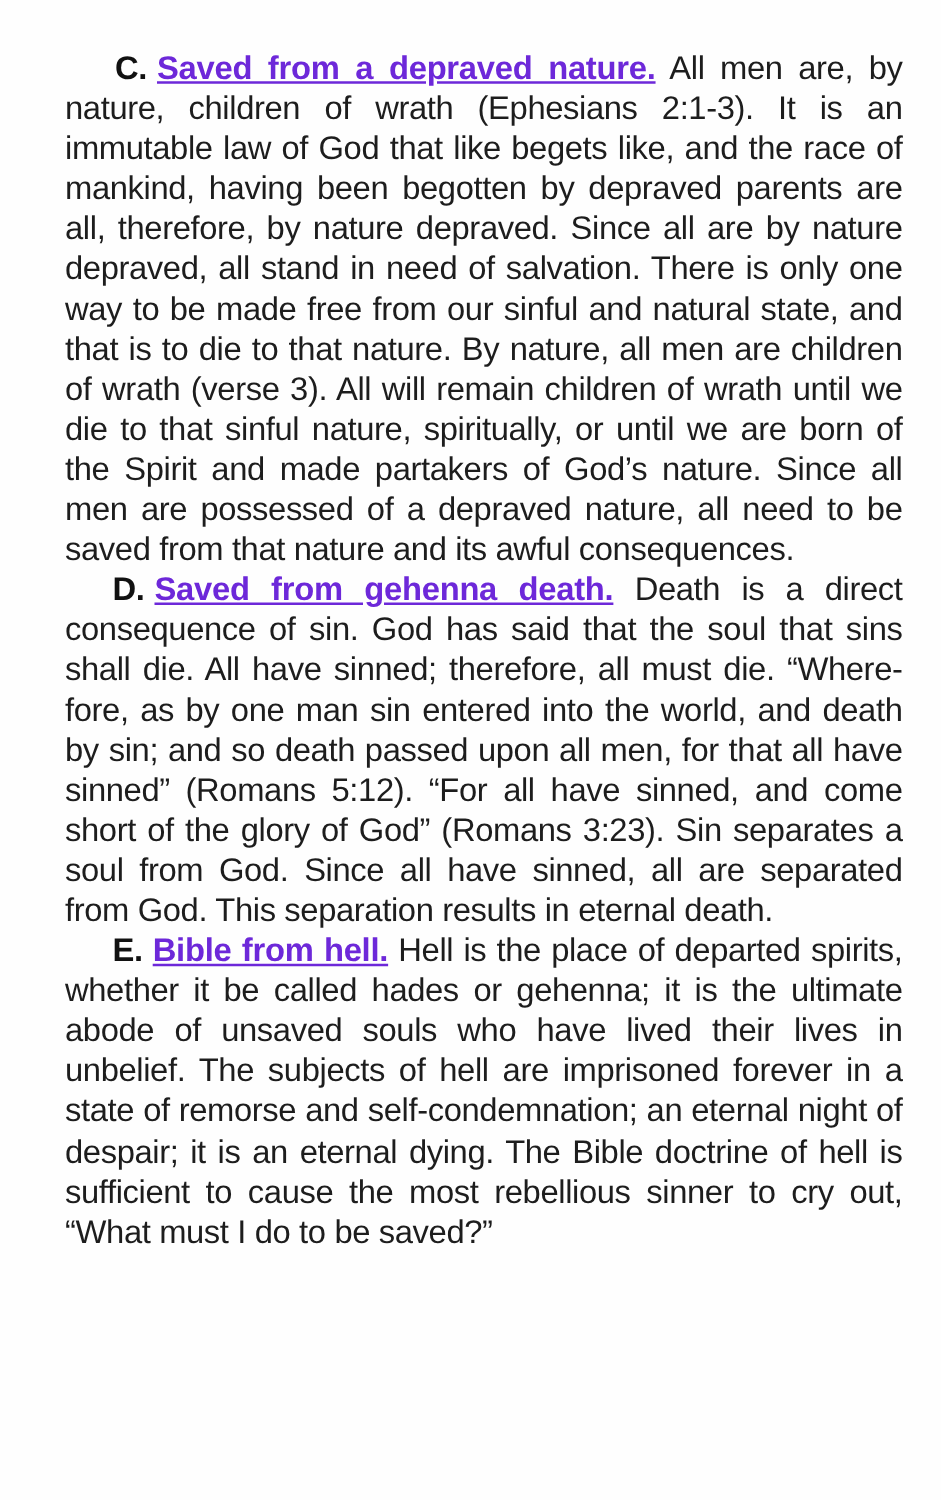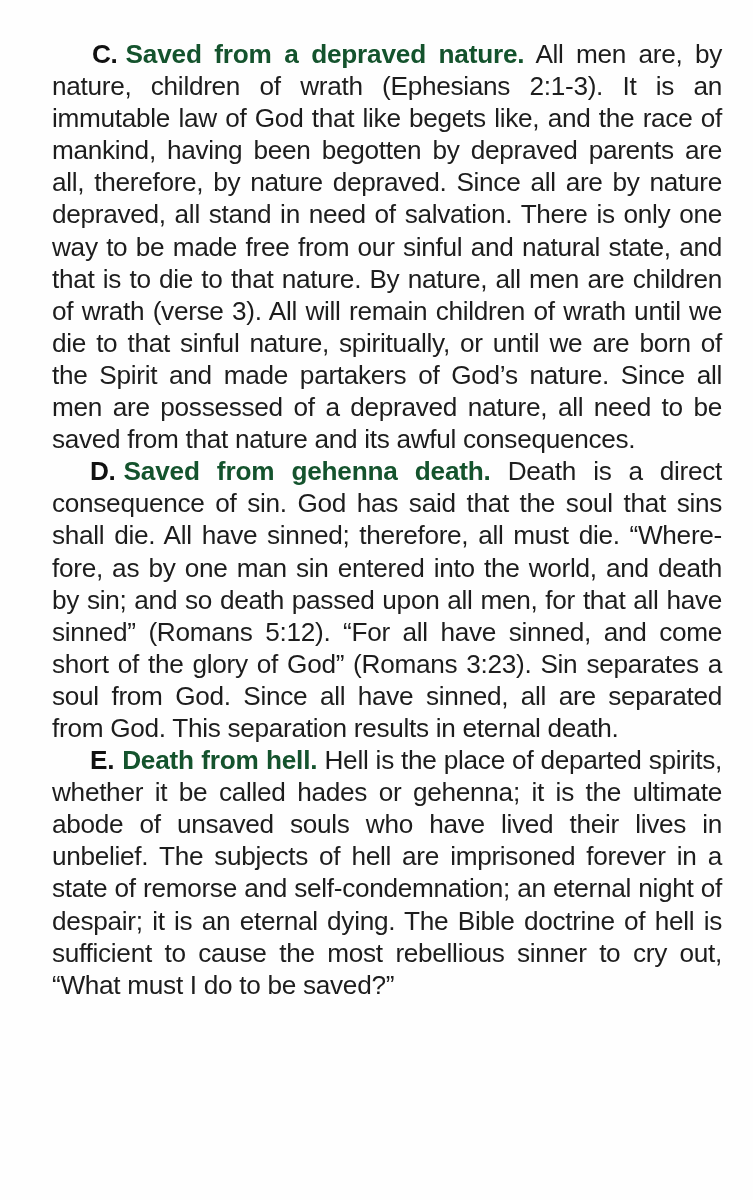--- a/index.html
+++ b/index.html
@@ -30,22 +30,23 @@
       padding: 0;
       text-align: justify;
       text-indent: 38px;
       hyphens: manual;
     }
     .para.first {
       text-indent: 40px;
     }
     .heading {
       font-weight: bold;
-      color: #14532d;
+      color: #6d28d9;
       letter-spacing: -0.2px;
+      text-decoration: underline;
     }
     .letter {
       font-weight: bold;
       color: #111111;
       margin-right: 8px;
     }
   </style>
 </head>
 <body>
 
@@ -55,17 +56,17 @@
     <span class="letter">C.</span><span class="heading">Saved from a depraved nature.</span>
     <span>All men are, by nature, children of wrath (Ephesians 2:1-3). It is an immutable law of God that like begets like, and the race of mankind, having been begotten by depraved parents are all, therefore, by nature depraved. Since all are by nature depraved, all stand in need of salvation. There is only one way to be made free from our sinful and natural state, and that is to die to that nature. By nature, all men are children of wrath (verse 3). All will remain children of wrath until we die to that sinful nature, spiritually, or until we are born of the Spirit and made partakers of God’s nature. Since all men are possessed of a depraved nature, all need to be saved from that nature and its awful consequences.</span>
   </p>
 
   <p class="para">
     <span class="letter">D.</span><span class="heading">Saved from gehenna death.</span>
     <span>Death is a direct consequence of sin. God has said that the soul that sins shall die. All have sinned; therefore, all must die. “Where-fore, as by one man sin entered into the world, and death by sin; and so death passed upon all men, for that all have sinned” (Romans 5:12). “For all have sinned, and come short of the glory of God” (Romans 3:23). Sin separates a soul from God. Since all have sinned, all are separated from God. This separation results in eternal death.</span>
   </p>
 
   <p class="para">
-    <span class="letter">E.</span><span class="heading">Death from hell.</span>
+    <span class="letter">E.</span><span class="heading">Bible from hell.</span>
     <span>Hell is the place of departed spirits, whether it be called hades or gehenna; it is the ultimate abode of unsaved souls who have lived their lives in unbelief. The subjects of hell are imprisoned forever in a state of remorse and self-condemnation; an eternal night of despair; it is an eternal dying. The Bible doctrine of hell is sufficient to cause the most rebellious sinner to cry out, “What must I do to be saved?”</span>
   </p>
 
 </div>
 
 </body></html>

